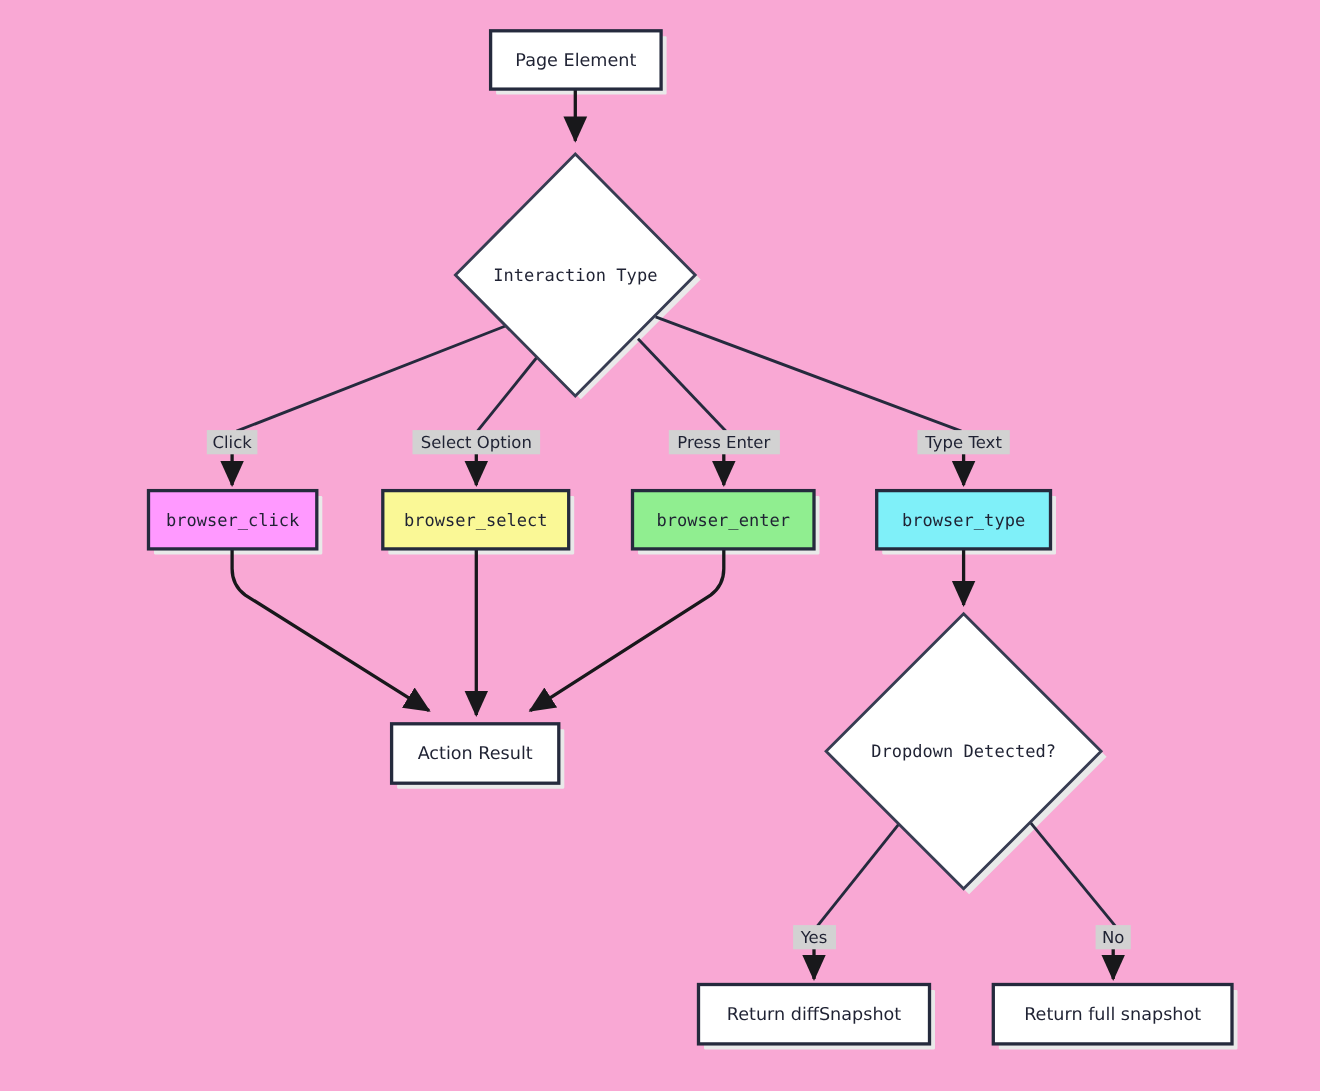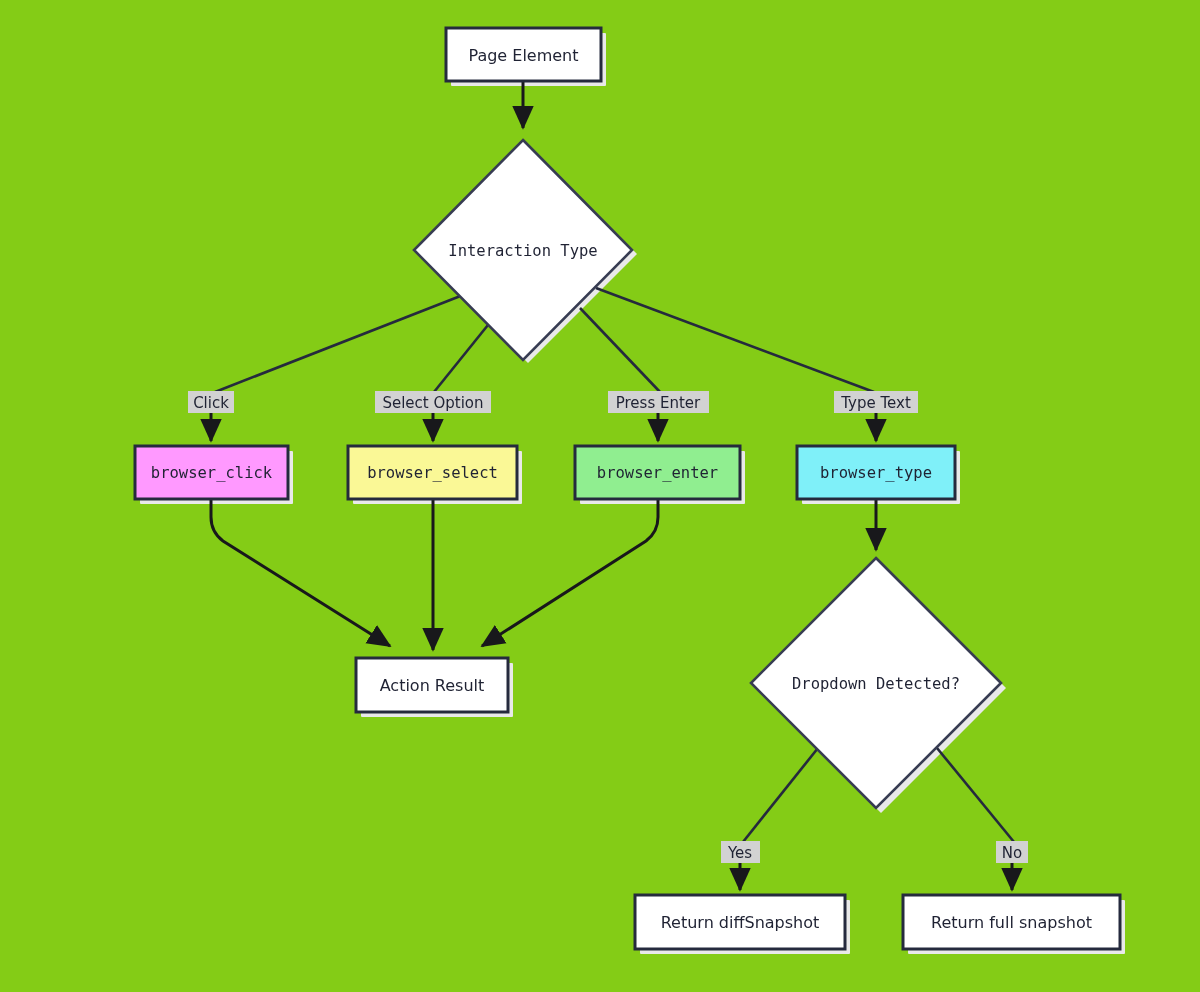--- a/index.html
+++ b/index.html
@@ -5,21 +5,21 @@
 <style>
   html, body {
     margin: 0;
     padding: 0;
     background: #ffffff;
   }
   #diagram-root {
     position: relative;
     width: 1200px;
     height: 992px;
-    background: #84cc16;
+    background: #f9a8d4;
     font-family: "DejaVu Sans", sans-serif;
     overflow: hidden;
     text-decoration: underline;
   }
   #flow-svg {
     position: absolute;
     left: 0;
     top: 0;
     width: 1200px;
     height: 992px;

